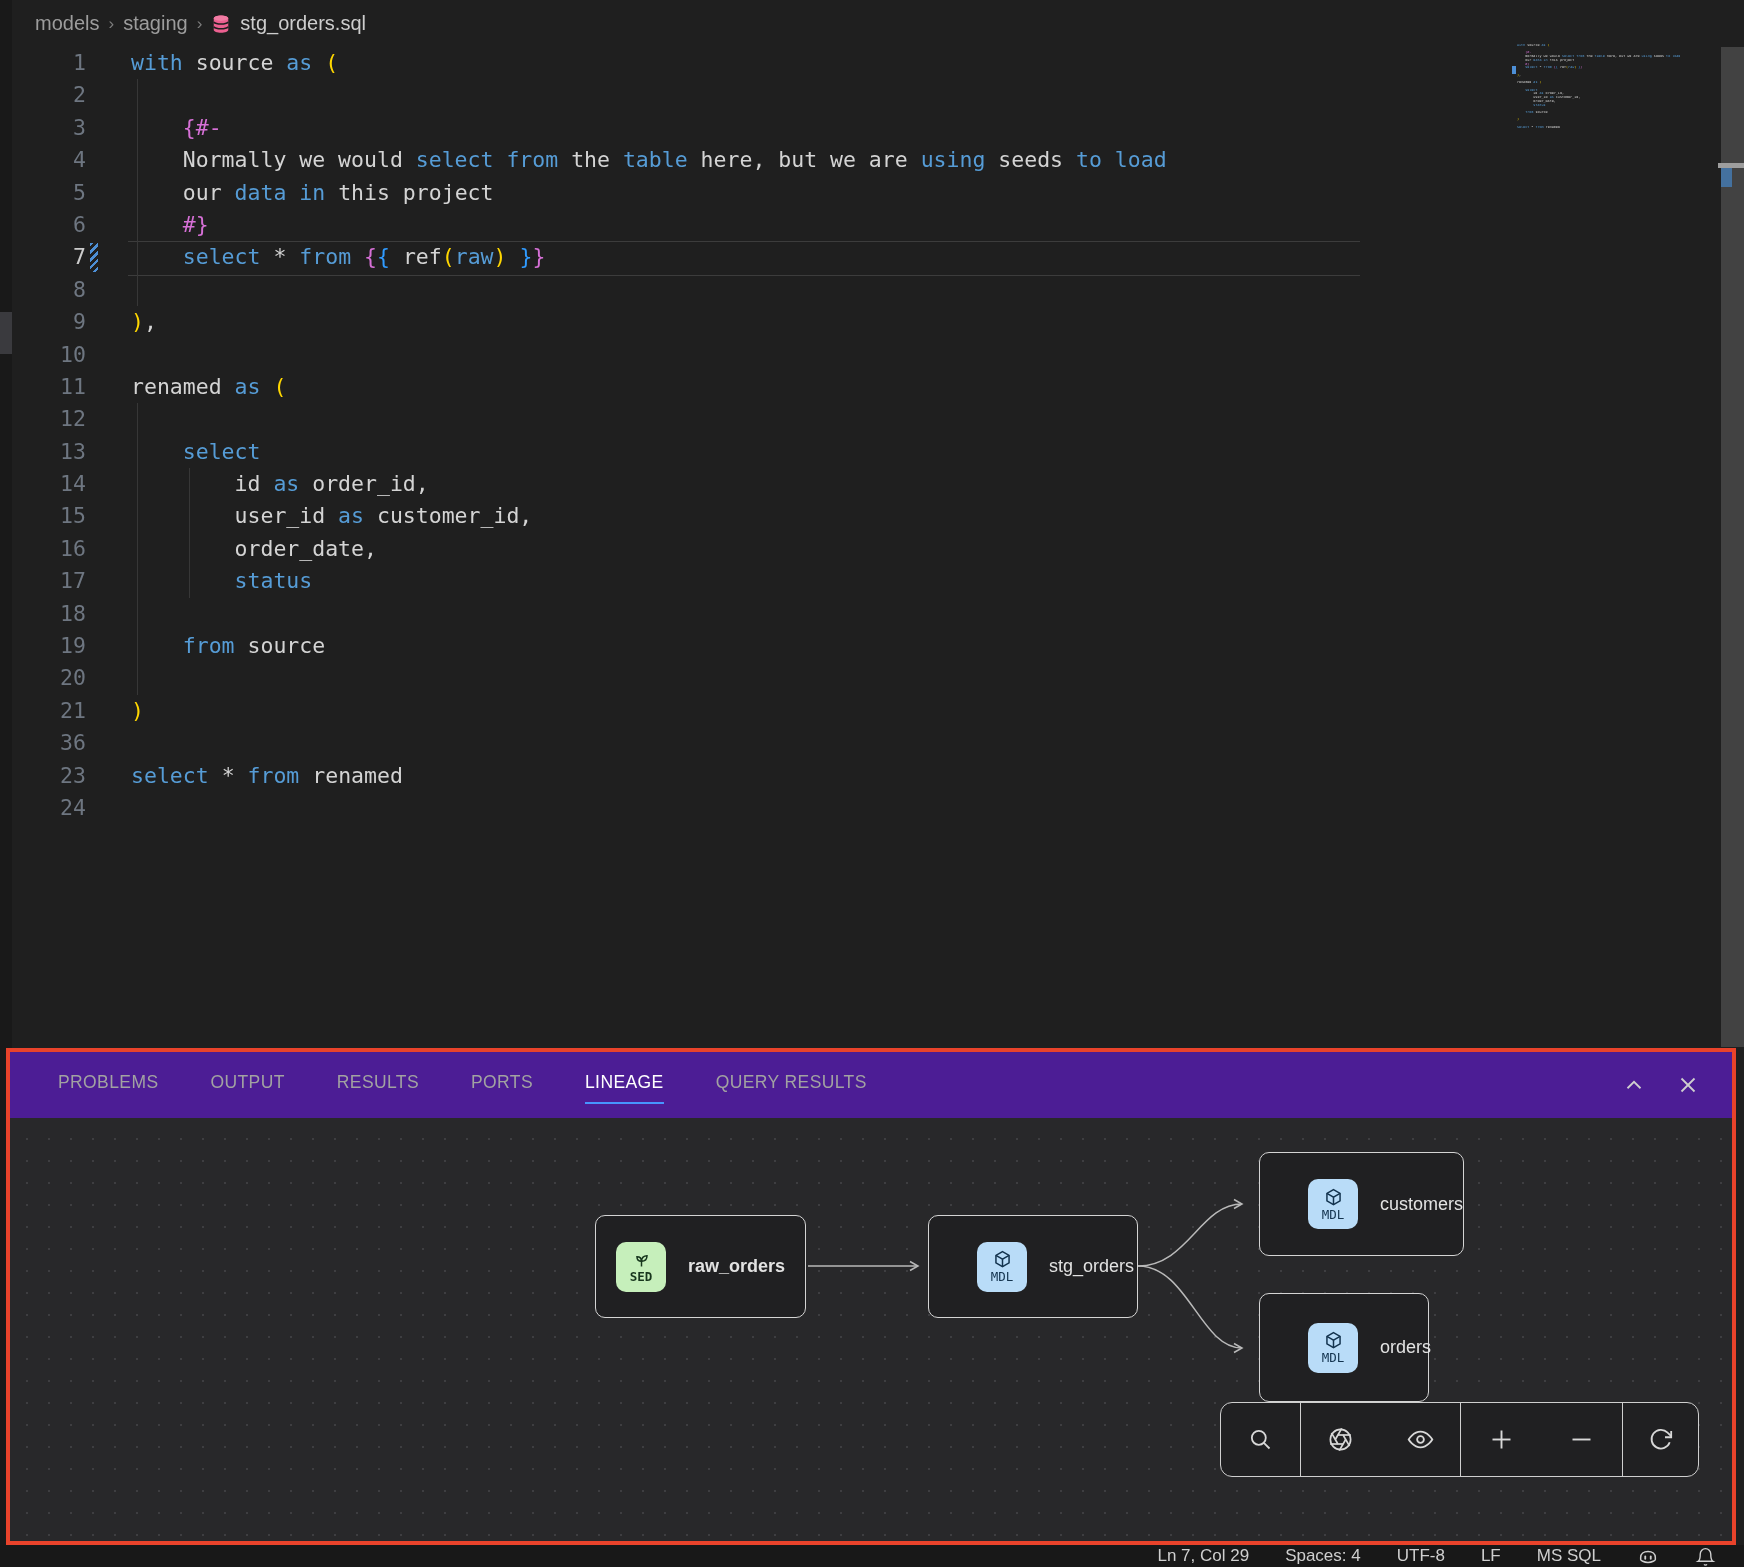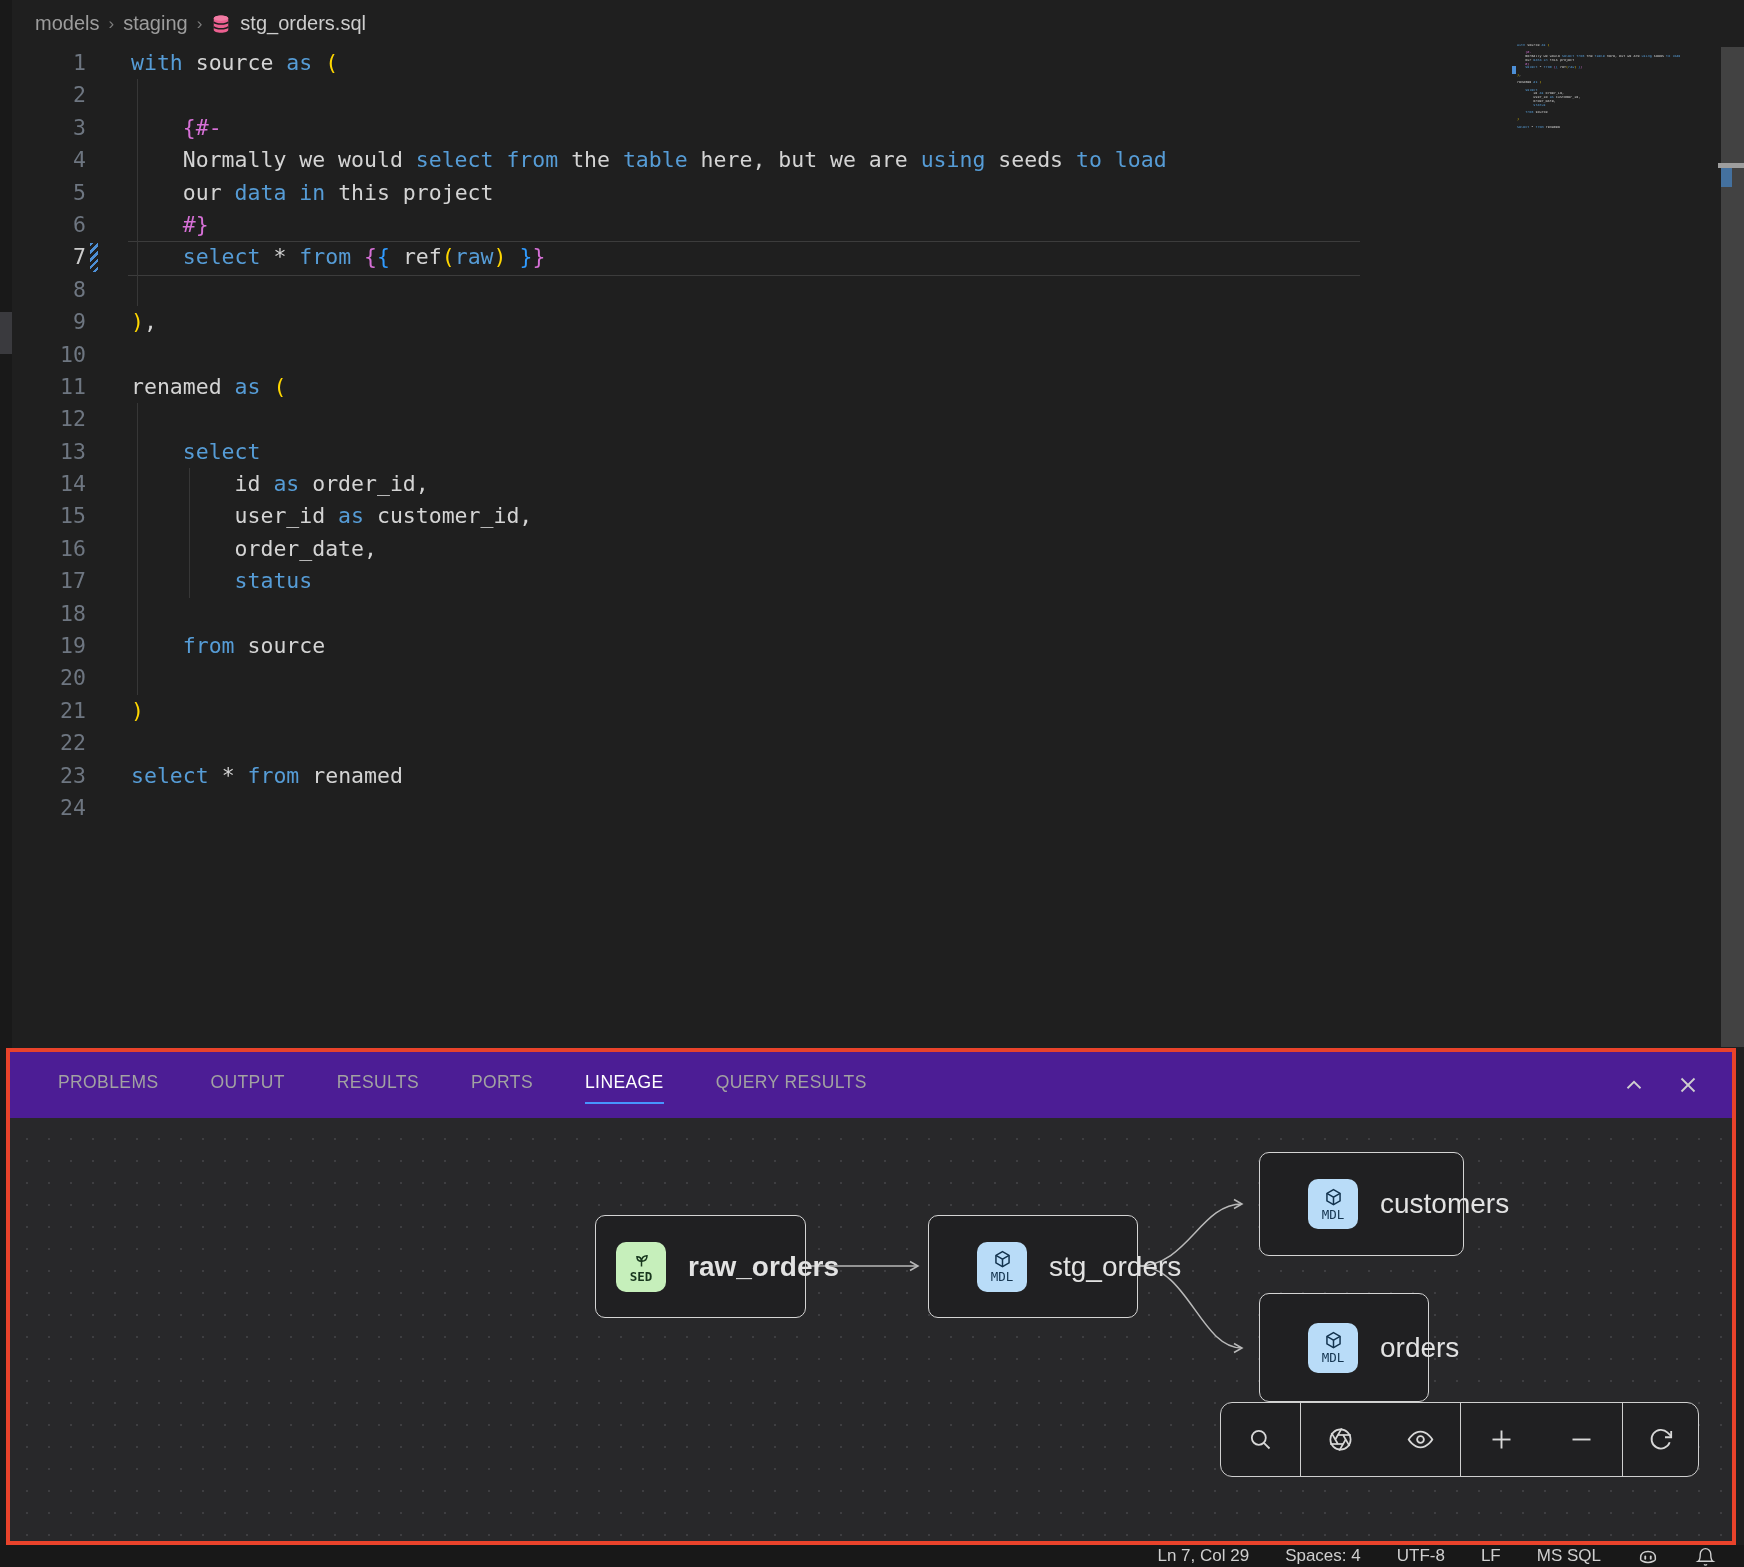--- a/index.html
+++ b/index.html
@@ -67,21 +67,21 @@
     display:flex;align-items:center;gap:22px;padding-left:20px;box-sizing:border-box;cursor:pointer;}
   #node-raw{left:585px;top:97px;width:211px;height:103px;font-weight:bold;}
   #node-stg{left:918px;top:97px;width:210px;height:103px;}
   #node-customers{left:1249px;top:34px;width:205px;height:104px;}
   #node-orders{left:1249px;top:175px;width:170px;height:109px;}
   .badge{width:50px;height:50px;border-radius:10px;display:flex;flex-direction:column;
     align-items:center;justify-content:center;flex:0 0 50px;}
   .badge.green{background:#c6efbb;color:#17361d;}
   .badge.blue{background:#b9dcf8;color:#13334e;margin-left:28px;}
   .badge .badge-label{font-size:12.5px;margin-top:-1px;font-family:"DejaVu Sans Mono",monospace;}
-  .node-label{color:#e2e2e2;font-size:28px;}
+  .node-label{color:#e2e2e2;font-size:18px;}
 
   #edges{left:0;top:0;width:1722px;height:425px;pointer-events:none;}
 
   #lineage-toolbar{left:1210px;top:284px;width:479px;height:75px;border:1.5px solid #cfcfcf;
     border-radius:12px;display:flex;box-sizing:border-box;background:#202022;}
   .tb-section{display:flex;align-items:center;justify-content:space-around;height:100%;
     border-right:1.5px solid #cfcfcf;}
   .tb-section:last-child{border-right:none;}
   .tb-s1{width:79px;}.tb-s2{width:159px;}.tb-s3{width:161px;}.tb-s4{flex:1;}
   .tb-btn{width:34px;height:34px;display:flex;align-items:center;justify-content:center;cursor:pointer;}
@@ -137,21 +137,21 @@
       <div class="code-row"><span class="ln">12</span><span class="code-text"></span></div>
       <div class="code-row"><span class="ln">13</span><span class="code-text"><span class="tk-tx">    </span><span class="tk-kw">select</span></span></div>
       <div class="code-row"><span class="ln">14</span><span class="code-text"><span class="tk-tx">        id </span><span class="tk-kw">as</span><span class="tk-tx"> order_id,</span></span></div>
       <div class="code-row"><span class="ln">15</span><span class="code-text"><span class="tk-tx">        user_id </span><span class="tk-kw">as</span><span class="tk-tx"> customer_id,</span></span></div>
       <div class="code-row"><span class="ln">16</span><span class="code-text"><span class="tk-tx">        order_date,</span></span></div>
       <div class="code-row"><span class="ln">17</span><span class="code-text"><span class="tk-tx">        </span><span class="tk-kw">status</span></span></div>
       <div class="code-row"><span class="ln">18</span><span class="code-text"></span></div>
       <div class="code-row"><span class="ln">19</span><span class="code-text"><span class="tk-tx">    </span><span class="tk-kw">from</span><span class="tk-tx"> source</span></span></div>
       <div class="code-row"><span class="ln">20</span><span class="code-text"></span></div>
       <div class="code-row"><span class="ln">21</span><span class="code-text"><span class="tk-gold">)</span></span></div>
-      <div class="code-row"><span class="ln">22</span><span class="code-text"></span></div>
+      <div class="code-row"><span class="ln">36</span><span class="code-text"></span></div>
       <div class="code-row"><span class="ln">23</span><span class="code-text"><span class="tk-kw">select</span><span class="tk-tx"> </span><span class="tk-tx">*</span><span class="tk-tx"> </span><span class="tk-kw">from</span><span class="tk-tx"> renamed</span></span></div>
       <div class="code-row"><span class="ln">24</span><span class="code-text"></span></div>
     </div>
 
   <div class="abs" id="minimap">
       <div class="mini-line"><span class="tk-kw">with</span><span class="tk-tx"> source </span><span class="tk-kw">as</span><span class="tk-tx"> </span><span class="tk-gold">(</span></div>
       <div class="mini-line"></div>
       <div class="mini-line"><span class="tk-tx">    </span><span class="tk-mag">{#-</span></div>
       <div class="mini-line"><span class="tk-tx">    Normally we would </span><span class="tk-kw">select</span><span class="tk-tx"> </span><span class="tk-kw">from</span><span class="tk-tx"> the </span><span class="tk-kw">table</span><span class="tk-tx"> here, but we are </span><span class="tk-kw">using</span><span class="tk-tx"> seeds </span><span class="tk-kw">to</span><span class="tk-tx"> </span><span class="tk-kw">load</span></div>
       <div class="mini-line"><span class="tk-tx">    our </span><span class="tk-kw">data</span><span class="tk-tx"> </span><span class="tk-kw">in</span><span class="tk-tx"> this project</span></div>

